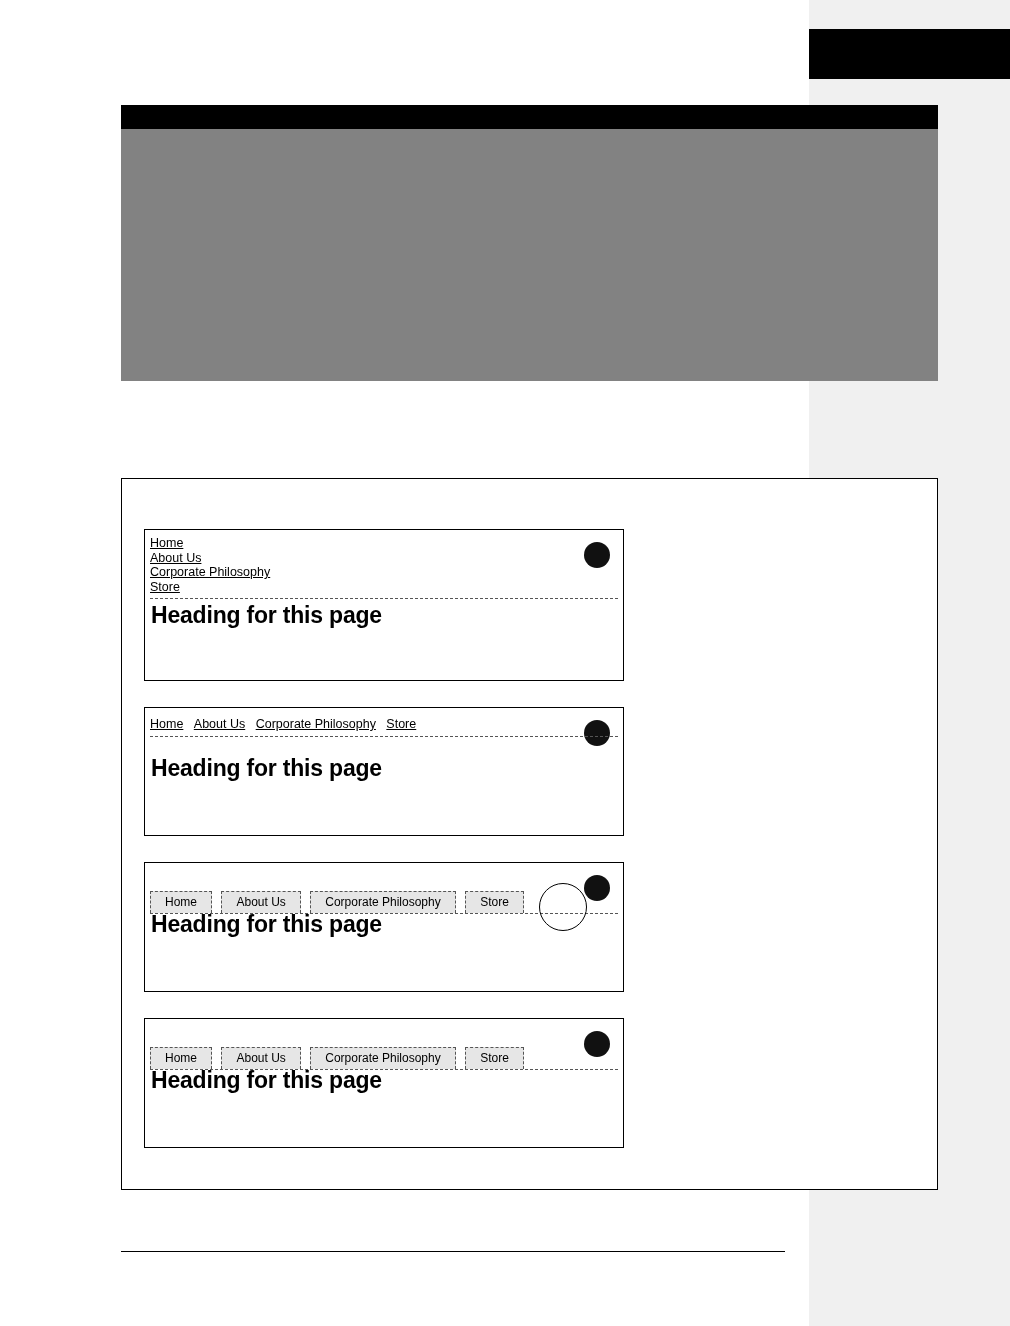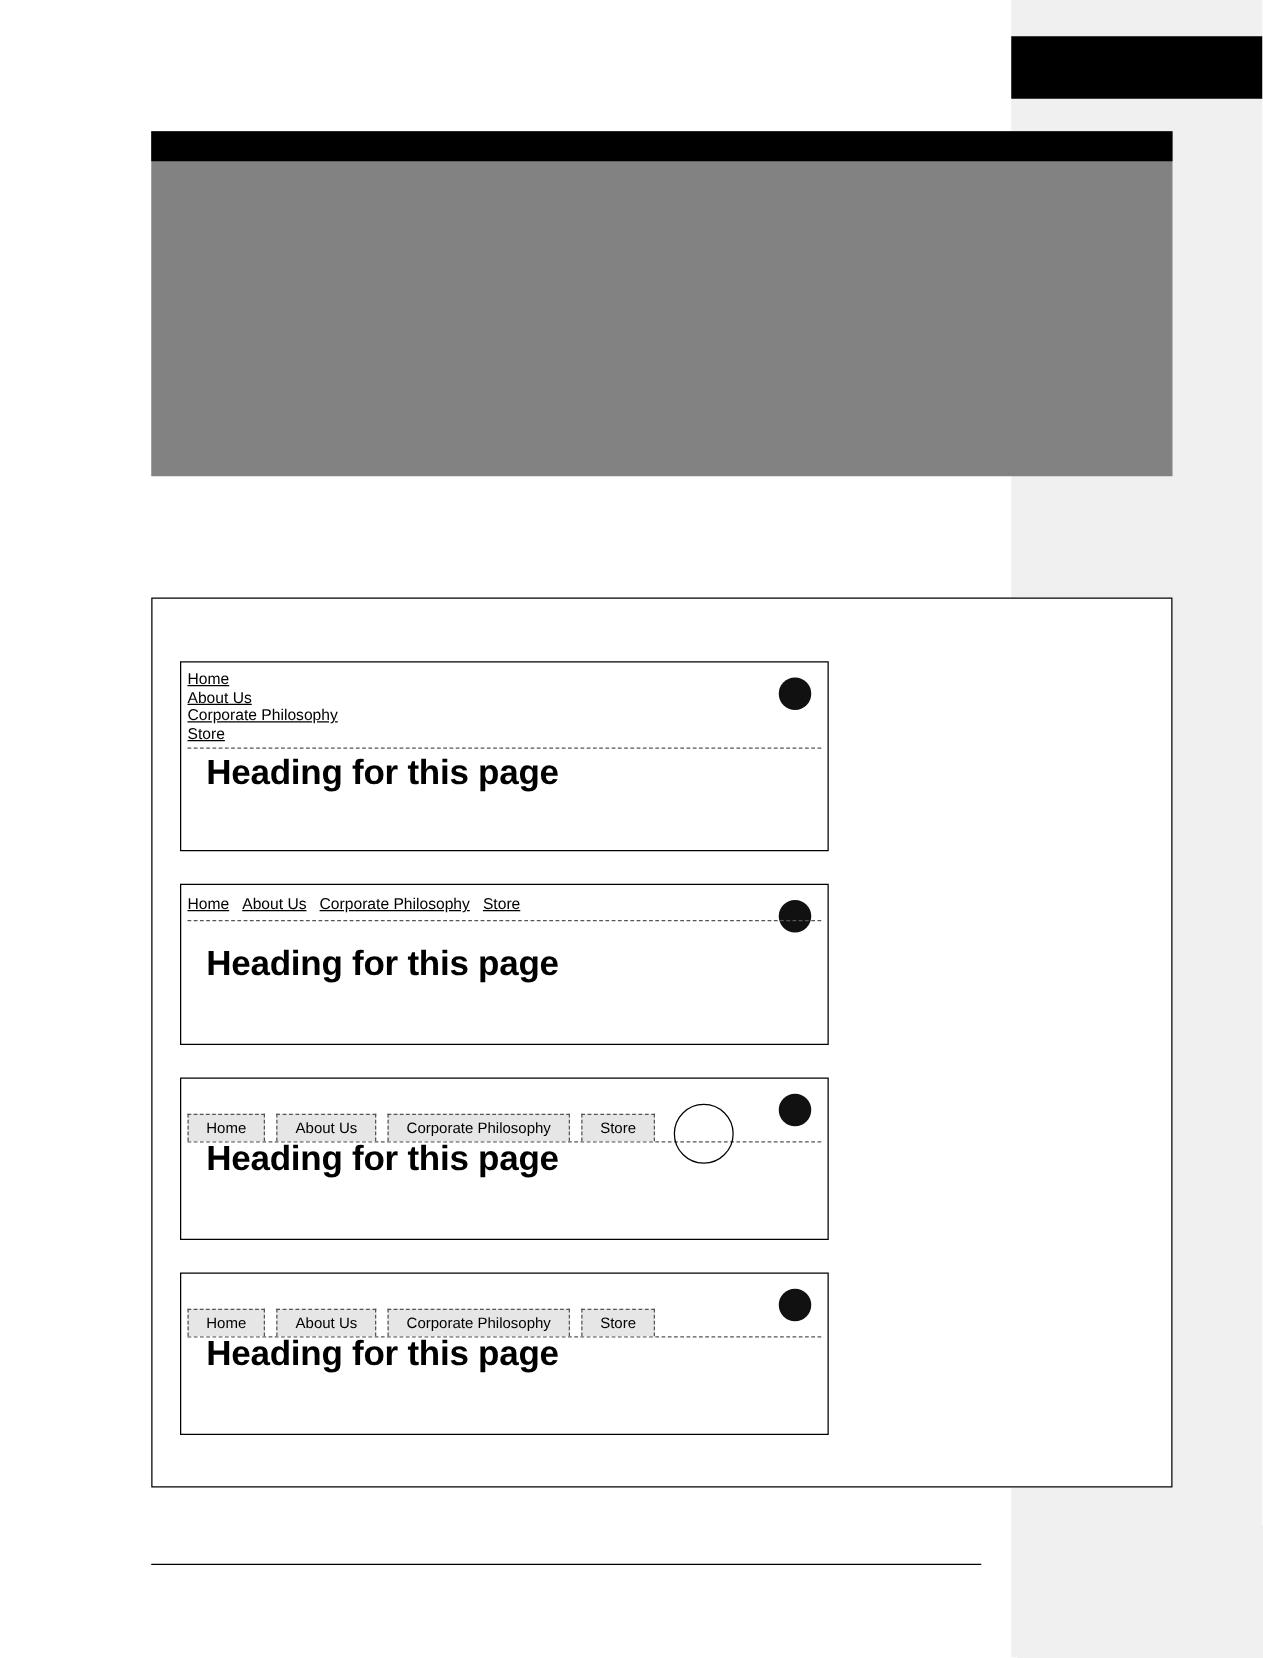--- a/index.html
+++ b/index.html
@@ -64,21 +64,21 @@
     left: 121px;
     top: 1251px;
     width: 664px;
     height: 0;
     border-top: 1px solid #000000;
   }
   
   .card {
     position: absolute;
     left: 22px;
-    width: 519px;
+    width: 480px;
     border: 1px solid #000000;
     background: #ffffff;
     box-sizing: border-box;
   }
   .card-1 { top: 50px;  height: 152px; }
   .card-2 { top: 228px; height: 129px; }
   .card-3 { top: 383px; height: 130px; }
   .card-4 { top: 539px; height: 130px; }
 
   .dot {
@@ -106,22 +106,22 @@
     display: inline-block;
     margin-right: 6px;
   }
   .navzone a {
     font-size: 12.5px;
     color: #000000;
     text-decoration: underline;
   }
   .heading {
     position: absolute;
-    left: 20px;
-    font-size: 28px;
+    left: 6px;
+    font-size: 23px;
     font-weight: bold;
     color: #000000;
     letter-spacing: -0.2px;
   }
   .card-1 .heading { top: 72px; }
   .card-2 .heading { top: 47px; }
   .card-3 .heading { top: 48px; }
   .card-4 .heading { top: 48px; }
 
   

